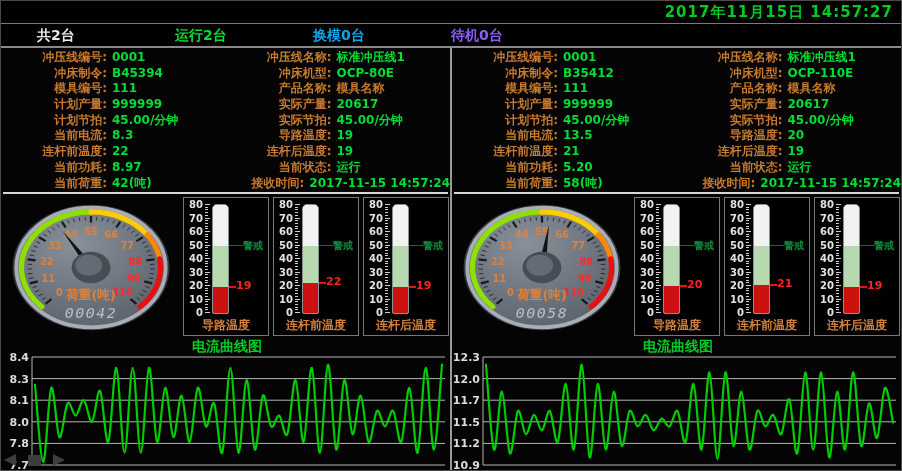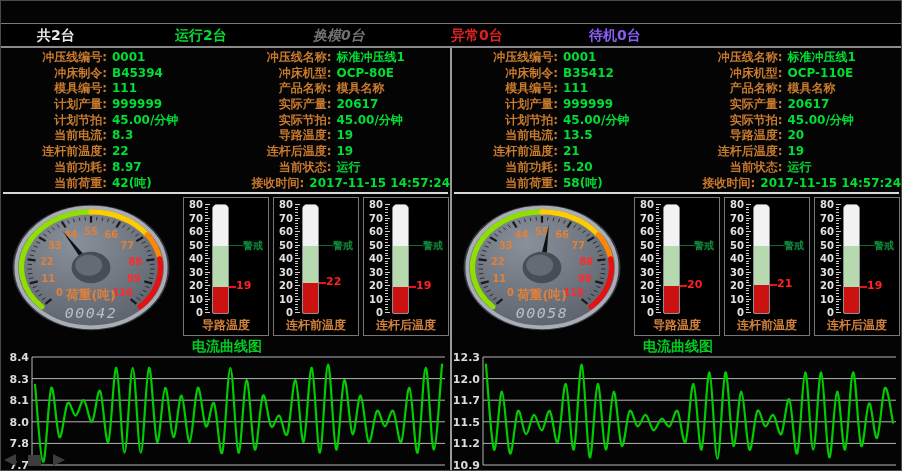--- a/index.html
+++ b/index.html
@@ -45,26 +45,28 @@
   
   .nav{position:absolute;left:3px;bottom:4px;display:flex;gap:12px;align-items:center;z-index:5;}
   .arrow-left{width:0;height:0;border-top:6px solid transparent;border-bottom:6px solid transparent;border-right:12px solid #3d3d3d;}
   .nav-square{width:13px;height:11px;background:#3d3d3d;}
   .arrow-right{width:0;height:0;border-top:6px solid transparent;border-bottom:6px solid transparent;border-left:12px solid #3d3d3d;}
 </style>
 </head>
 <body>
 
 <div class="screen">
+  <div class="topbar">
+    <span class="datetime">2017年11月15日 14:57:27</span>
+  </div>
   <div class="hline1"></div>
   <div class="tabs" id="tabs">
       <div class="tab" style="color: rgb(232, 232, 232);">共2台</div>
       <div class="tab" style="color: rgb(0, 221, 51);">运行2台</div>
-      <div class="tab" style="color: #737373; font-style: italic;">换模0台</div>
-      <div class="tab" style="color: rgb(221, 34, 34);">异常0台</div>
+      <div class="tab" style="color: #0ea5e9;">换模0台</div>
       <div class="tab" style="color: #8b5cf6;">待机0台</div>
     </div>
 
   <div class="panel" id="panel0">
     <div class="info">
       <div class="info-col">
           <div class="irow">
             <span class="ilabel">冲压线编号:</span>
             <span class="ival">0001</span>
           </div>

